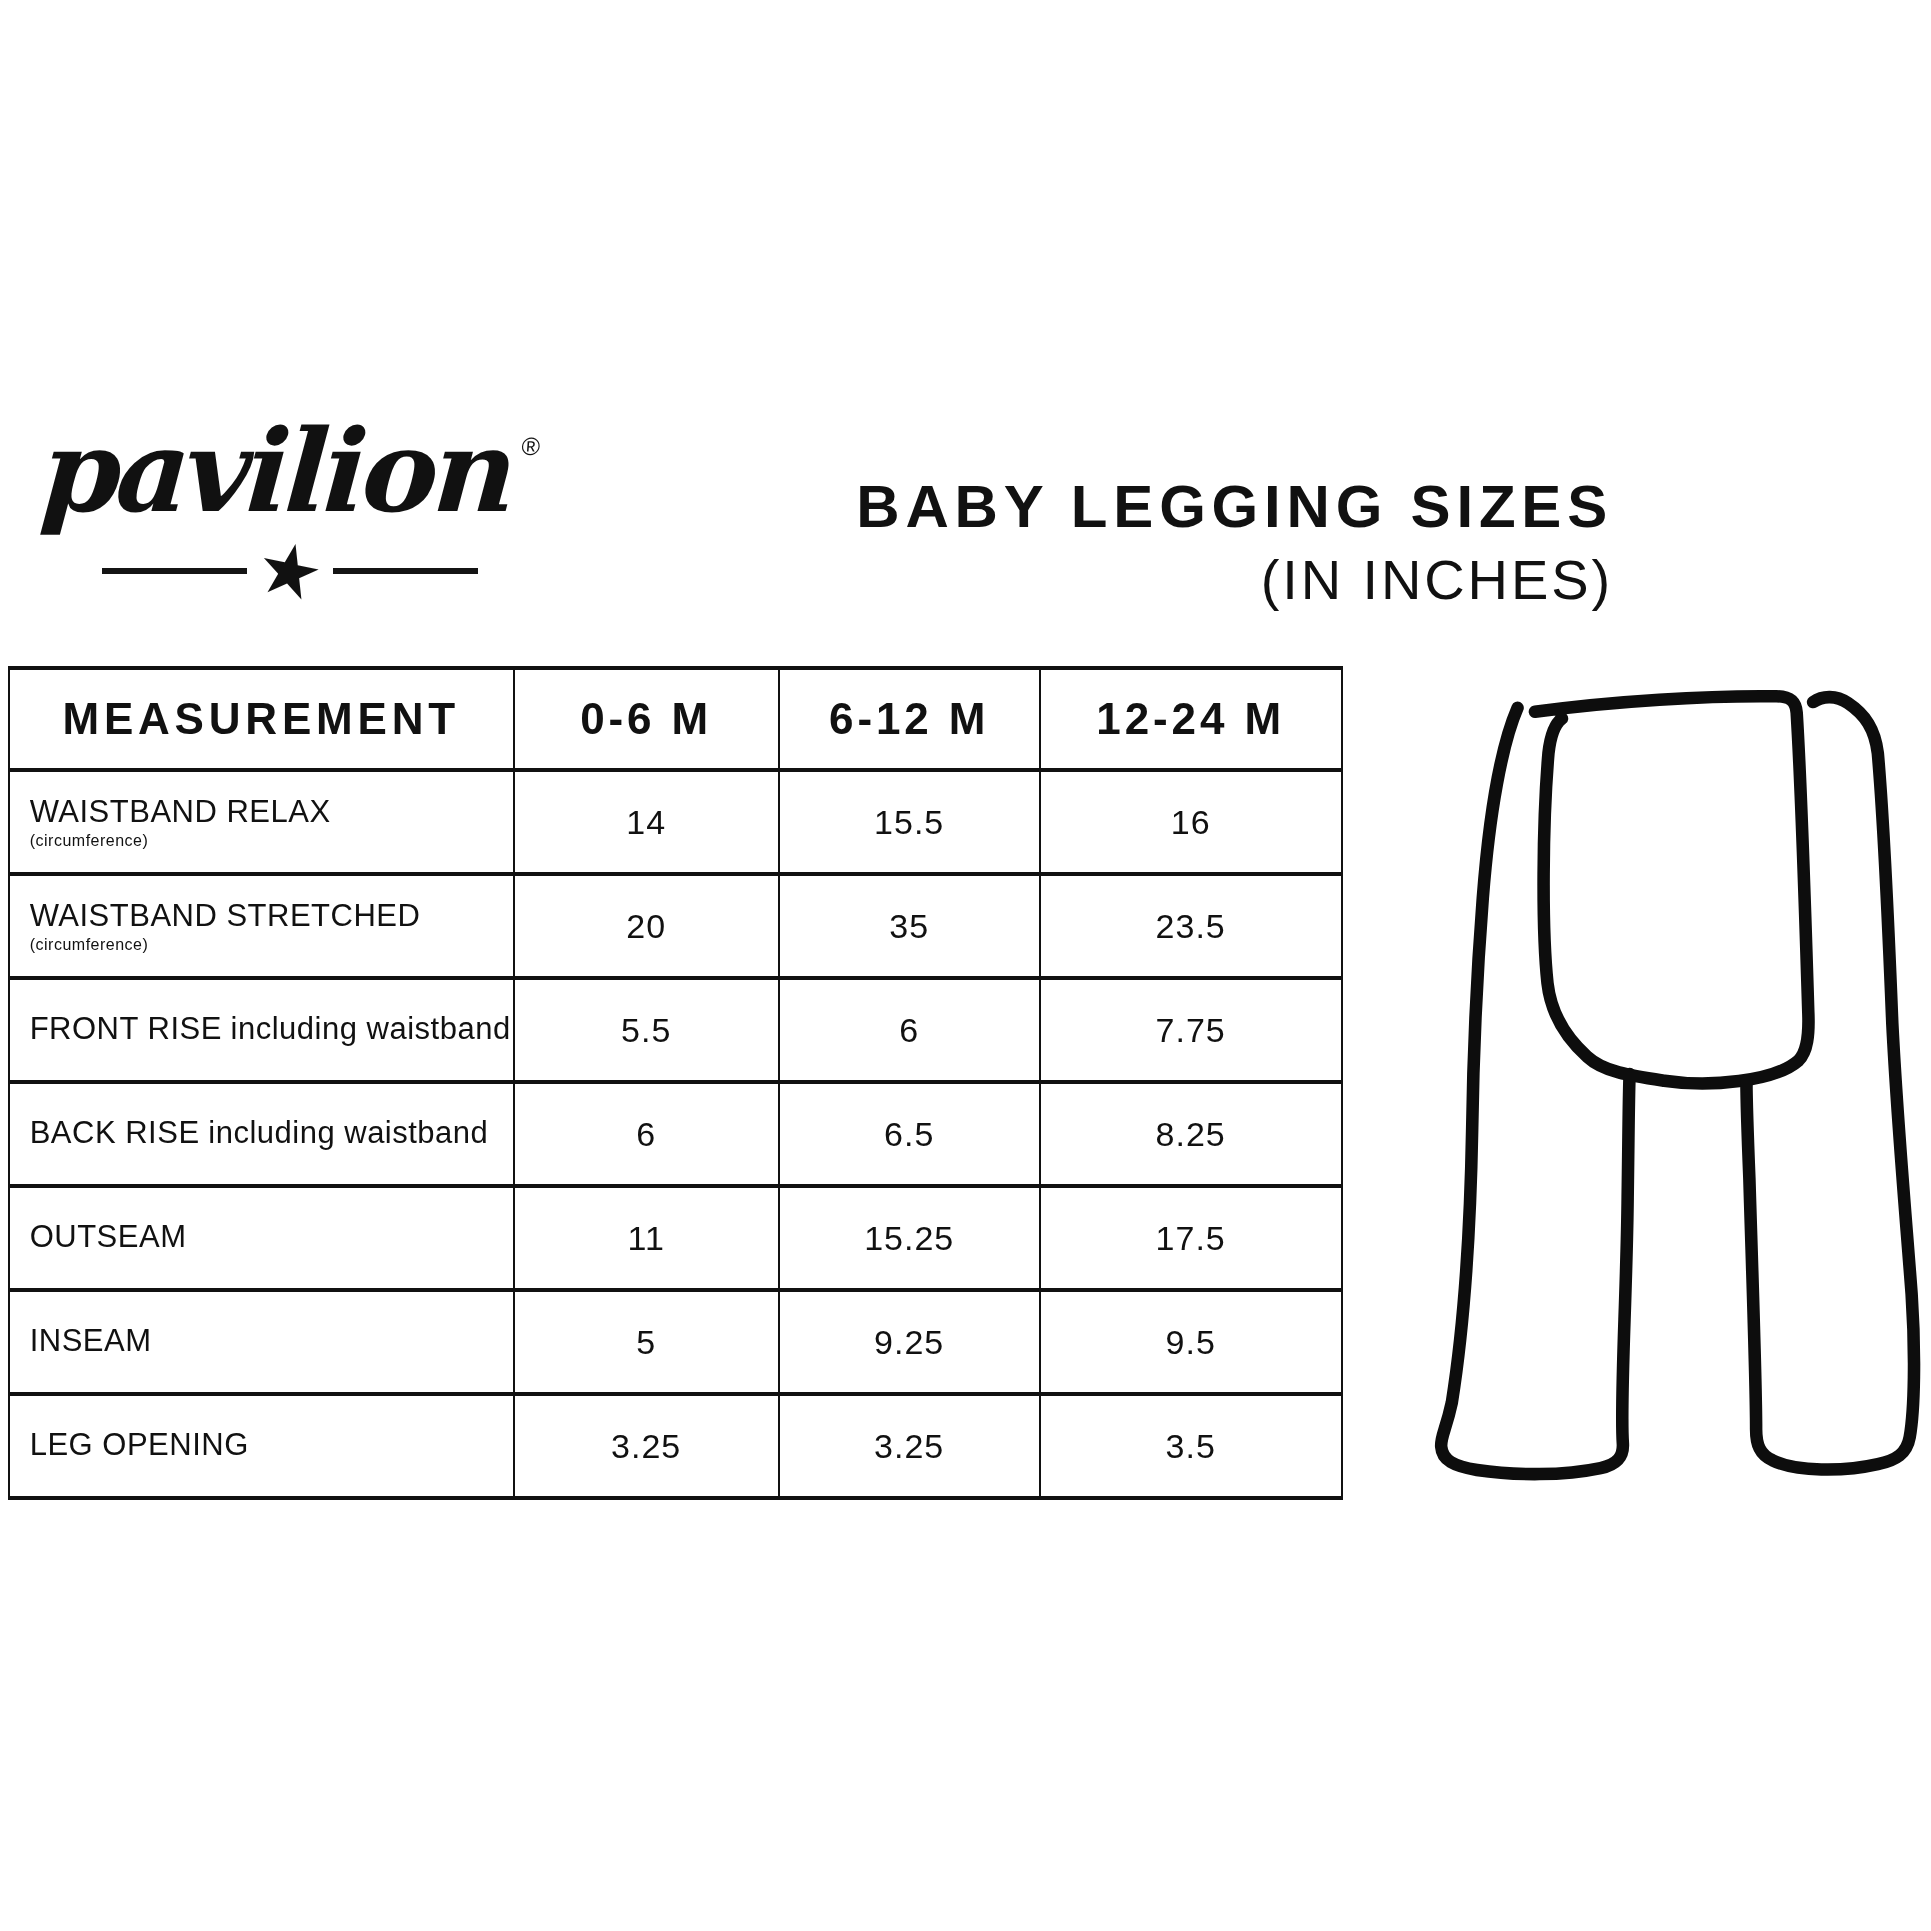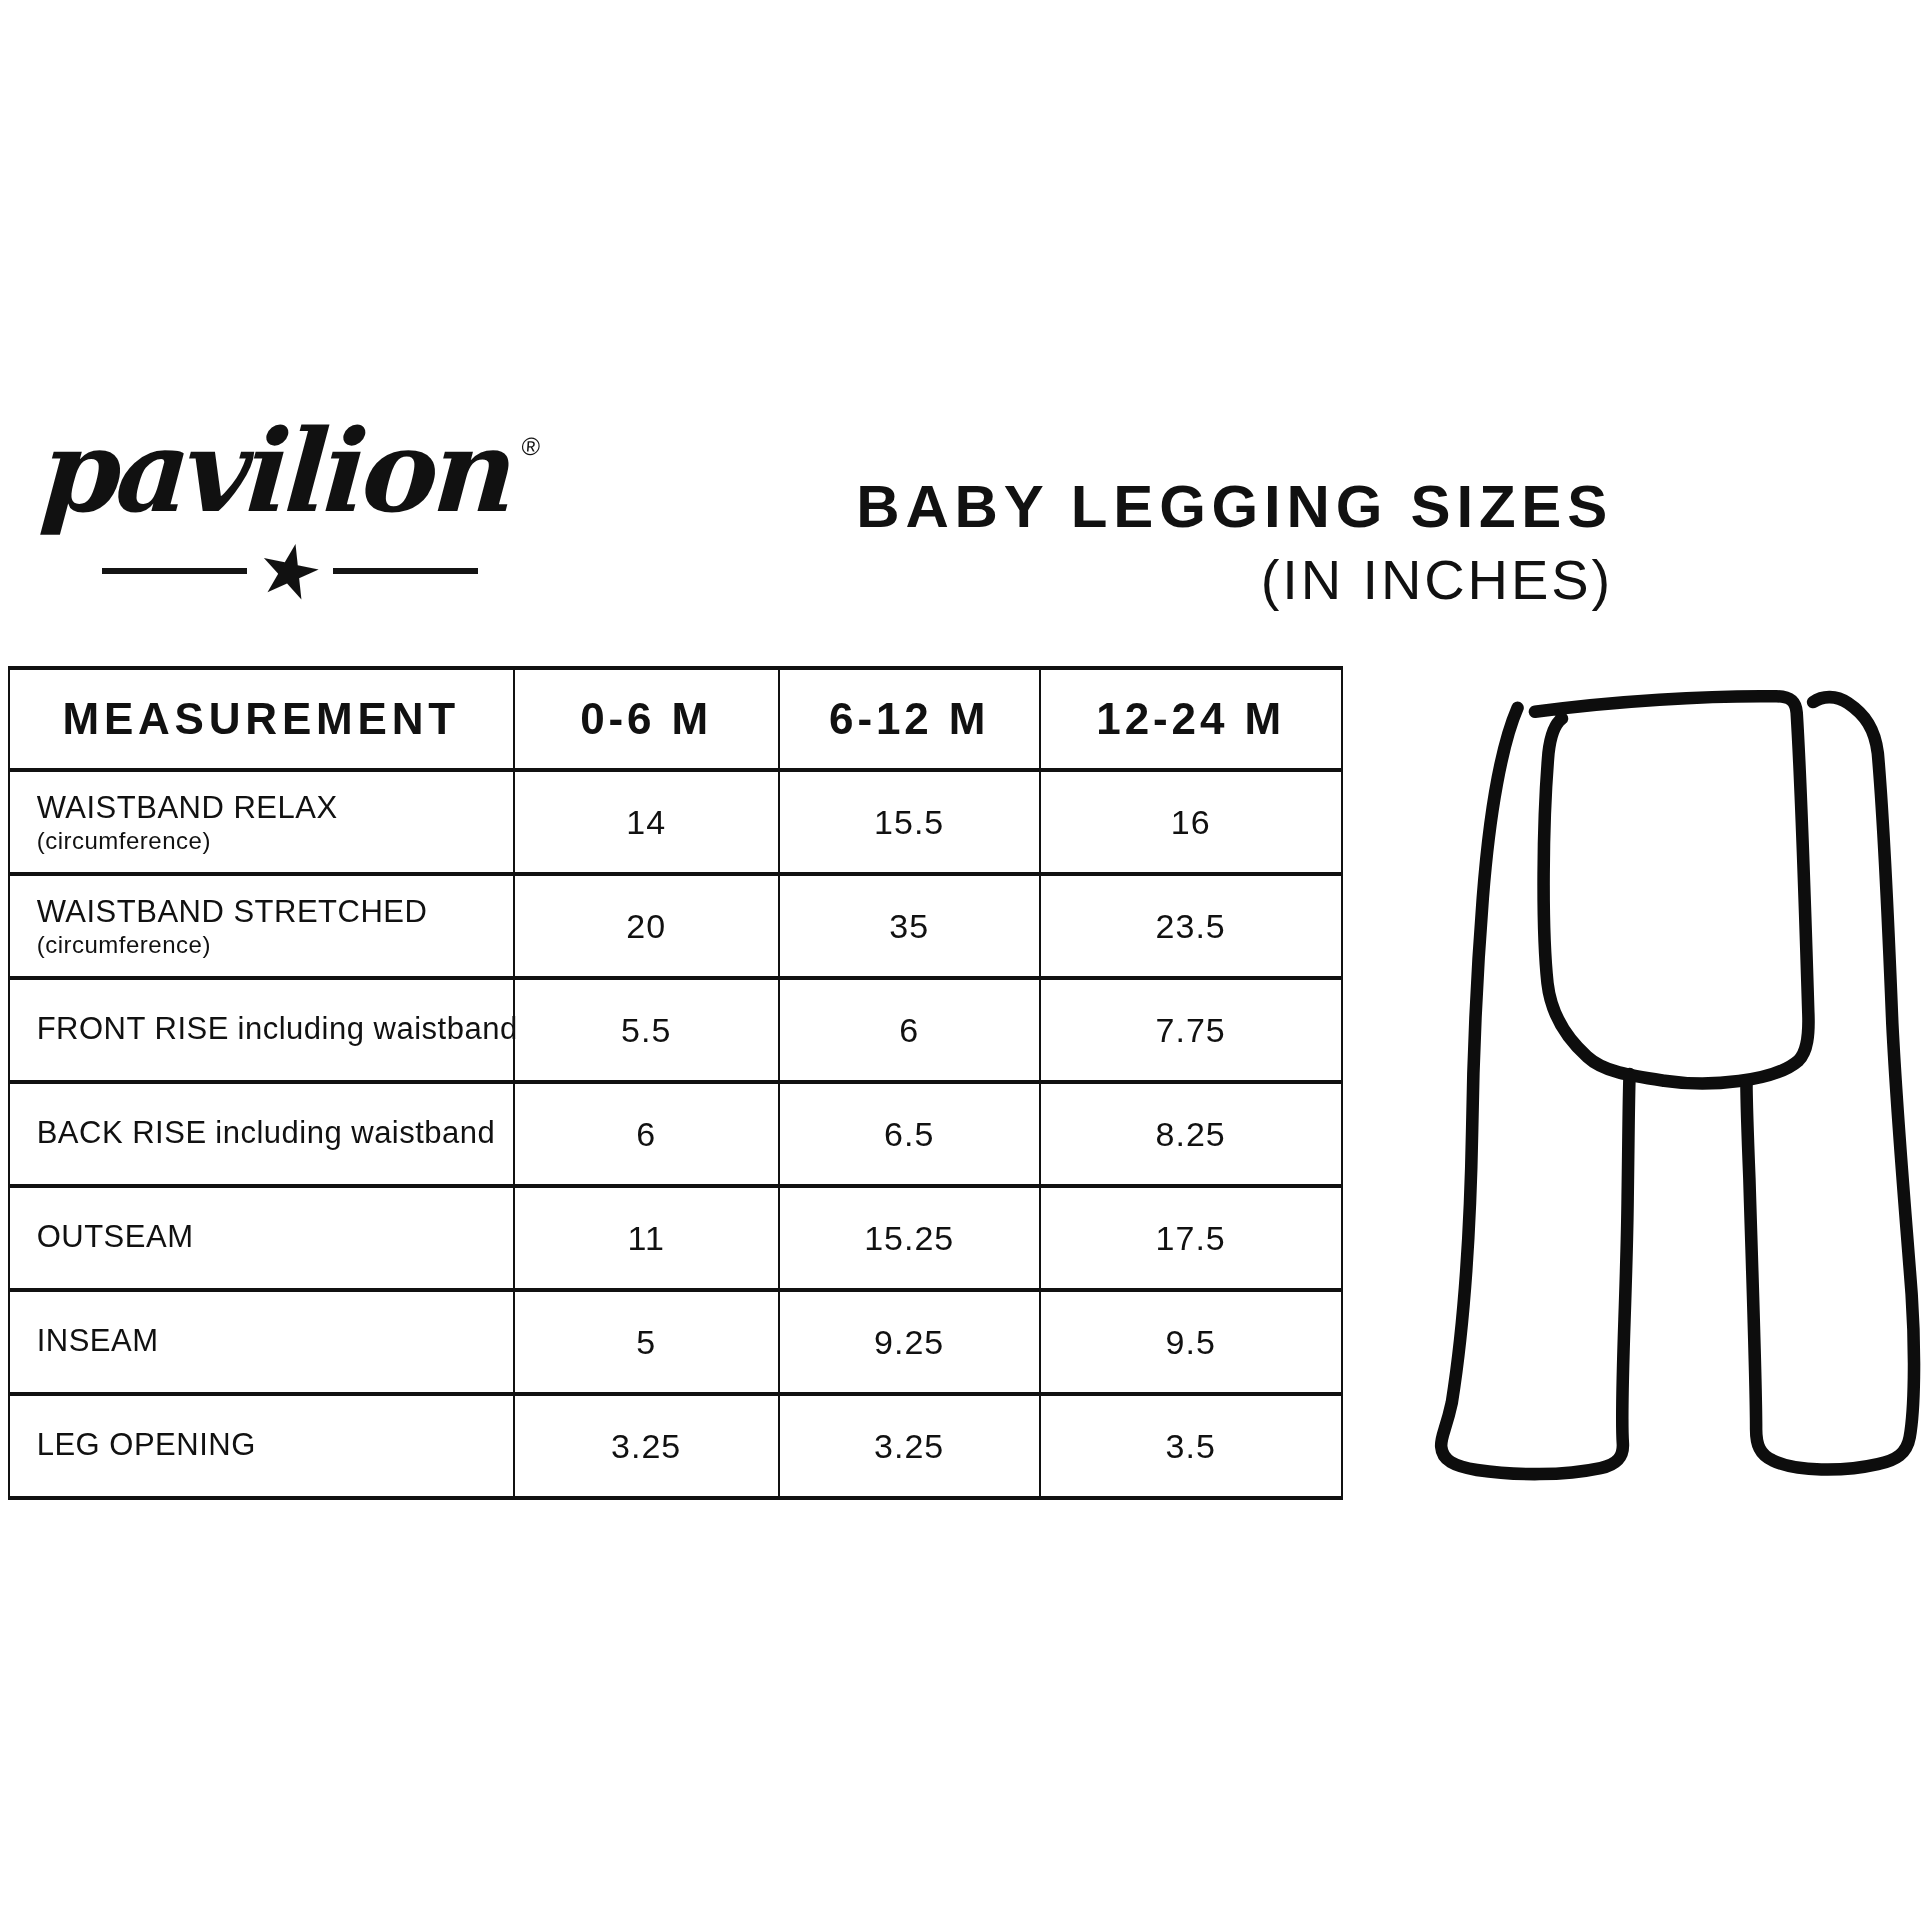--- a/index.html
+++ b/index.html
@@ -26,25 +26,25 @@
   
   table.size-table{position:absolute;left:7.7px;top:666px;width:1332px;
                    border-collapse:collapse;table-layout:fixed;background:#404040;}
   .size-table th,.size-table td{border-left:2.9px solid #111;border-right:2.9px solid #111;
                    border-top:4.8px solid #111;border-bottom:4.8px solid #111;
                    vertical-align:middle;background:#ffffff;}
   .size-table tr.hdr{height:102px;}
   .size-table tr.row{height:104px;}
   .size-table th{font-size:44px;font-weight:bold;letter-spacing:3.9px;text-align:center;}
   .size-table th.mcol{letter-spacing:4.8px;}
-  td.label-cell{text-align:left;padding-left:27px;padding-right:3.9px;margin-left:8px;}
+  td.label-cell{text-align:left;padding-left:20px;padding-right:3.9px;margin-left:8px;}
   .lbl{font-size:31px;letter-spacing:0.5px;line-height:1.15;white-space:nowrap;}
   .lbl .suffix{letter-spacing:0.5px;}
   .lbl .suffix:not(:empty){margin-left:8.7px;}
-  .sub{font-size:24px;letter-spacing:0.5px;line-height:1.1;margin-top:2.9px;}
+  .sub{font-size:16px;letter-spacing:0.5px;line-height:1.1;margin-top:2.9px;}
   td.val{font-size:34px;text-align:center;letter-spacing:1px;}
 
   
   .leggings{position:absolute;left:1390px;top:676px;width:541px;height:850px;}
   .leggings path{fill:none;stroke:#0d0d0d;stroke-width:13;stroke-linecap:round;stroke-linejoin:round;}
 </style>
 </head>
 <body>
 
 <div class="canvas">

